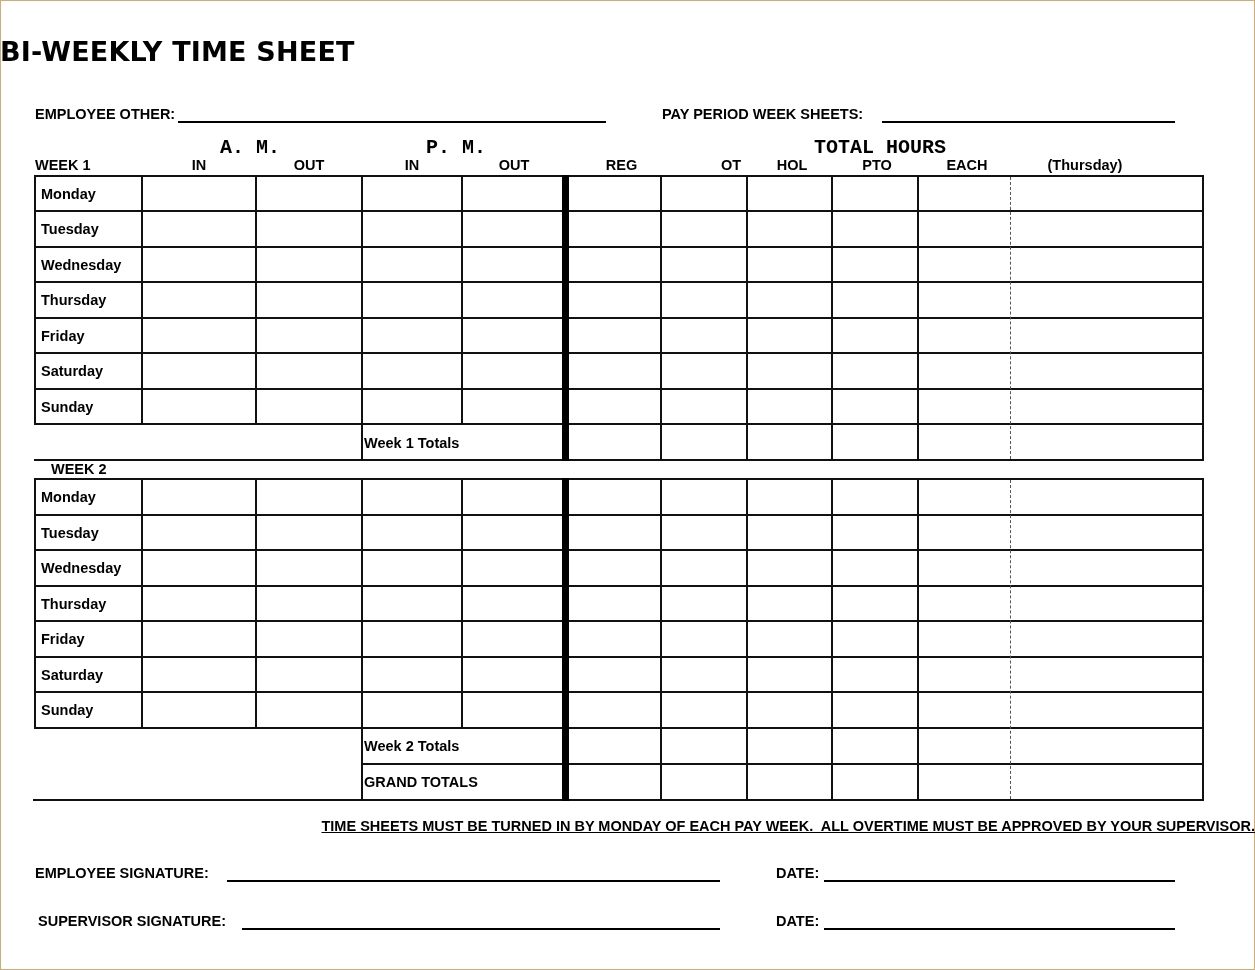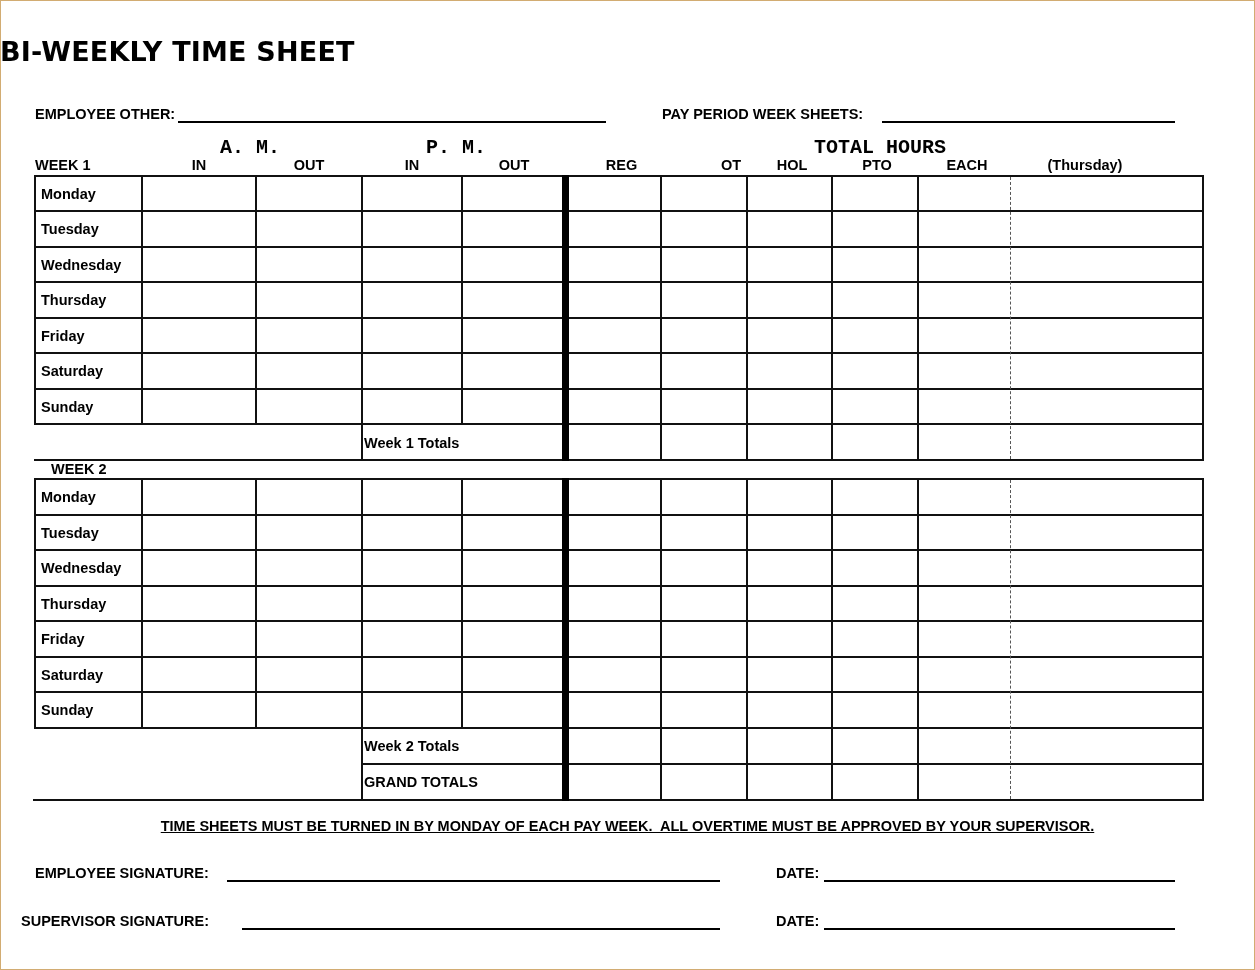--- a/index.html
+++ b/index.html
@@ -12,21 +12,21 @@
   .line { position: absolute; height: 2px; background: #000; }
   .hdr { font-weight: bold; font-size: 14.5px; text-align: center; }
   .grp { font-weight: bold; font-size: 20px; text-align: center; font-family: Liberation Mono, monospace; }
   .hl { position: absolute; height: 2px; background: #111; }
   .vl { position: absolute; width: 2px; background: #111; }
   .thick { position: absolute; width: 7px; background: #000; }
   .dash { position: absolute; width: 0; border-left: 1px dashed #555; }
   .day { font-weight: bold; font-size: 14.5px; }
   .tot { font-weight: bold; font-size: 14.5px; }
   .cell { position: absolute; }
-  .note { font-weight: bold; font-size: 14.5px; text-decoration: underline; left: 0; width: 1255px; text-align: center; top: 818px; }
+  .note { font-weight: bold; font-size: 14.5px; text-decoration: underline; left: 0; width: 1255px; text-align: right; top: 818px; }
 </style>
 </head>
 <body>
 
 <div class="frame"></div>
 
 <div class="abs title">BI-WEEKLY TIME SHEET</div>
 
 <div class="abs lbl" style="left:35px; top:106px;">EMPLOYEE OTHER:</div>
 <div class="line" style="left:178px; top:121px; width:428px;"></div>
@@ -144,16 +144,16 @@
   <div class="cell" style="left:1012px; top:480px; width:190px; height:319px;"></div>
 </div>
 
 <div class="abs note" style="white-space: pre;">TIME SHEETS MUST BE TURNED IN BY MONDAY OF EACH PAY WEEK.  ALL OVERTIME MUST BE APPROVED BY YOUR SUPERVISOR.</div>
 
 <div class="abs lbl" style="left:35px; top:865px;">EMPLOYEE SIGNATURE:</div>
 <div class="line" style="left:227px; top:880px; width:493px;"></div>
 <div class="abs lbl" style="left:776px; top:865px;">DATE:</div>
 <div class="line" style="left:824px; top:880px; width:351px;"></div>
 
-<div class="abs lbl" style="left:21px; top:913px;">SUPERVISOR SIGNATURE:</div>
+<div class="abs lbl" style="left:38px; top:913px;">SUPERVISOR SIGNATURE:</div>
 <div class="line" style="left:242px; top:928px; width:478px;"></div>
 <div class="abs lbl" style="left:776px; top:913px;">DATE:</div>
 <div class="line" style="left:824px; top:928px; width:351px;"></div>
 
 </body></html>

